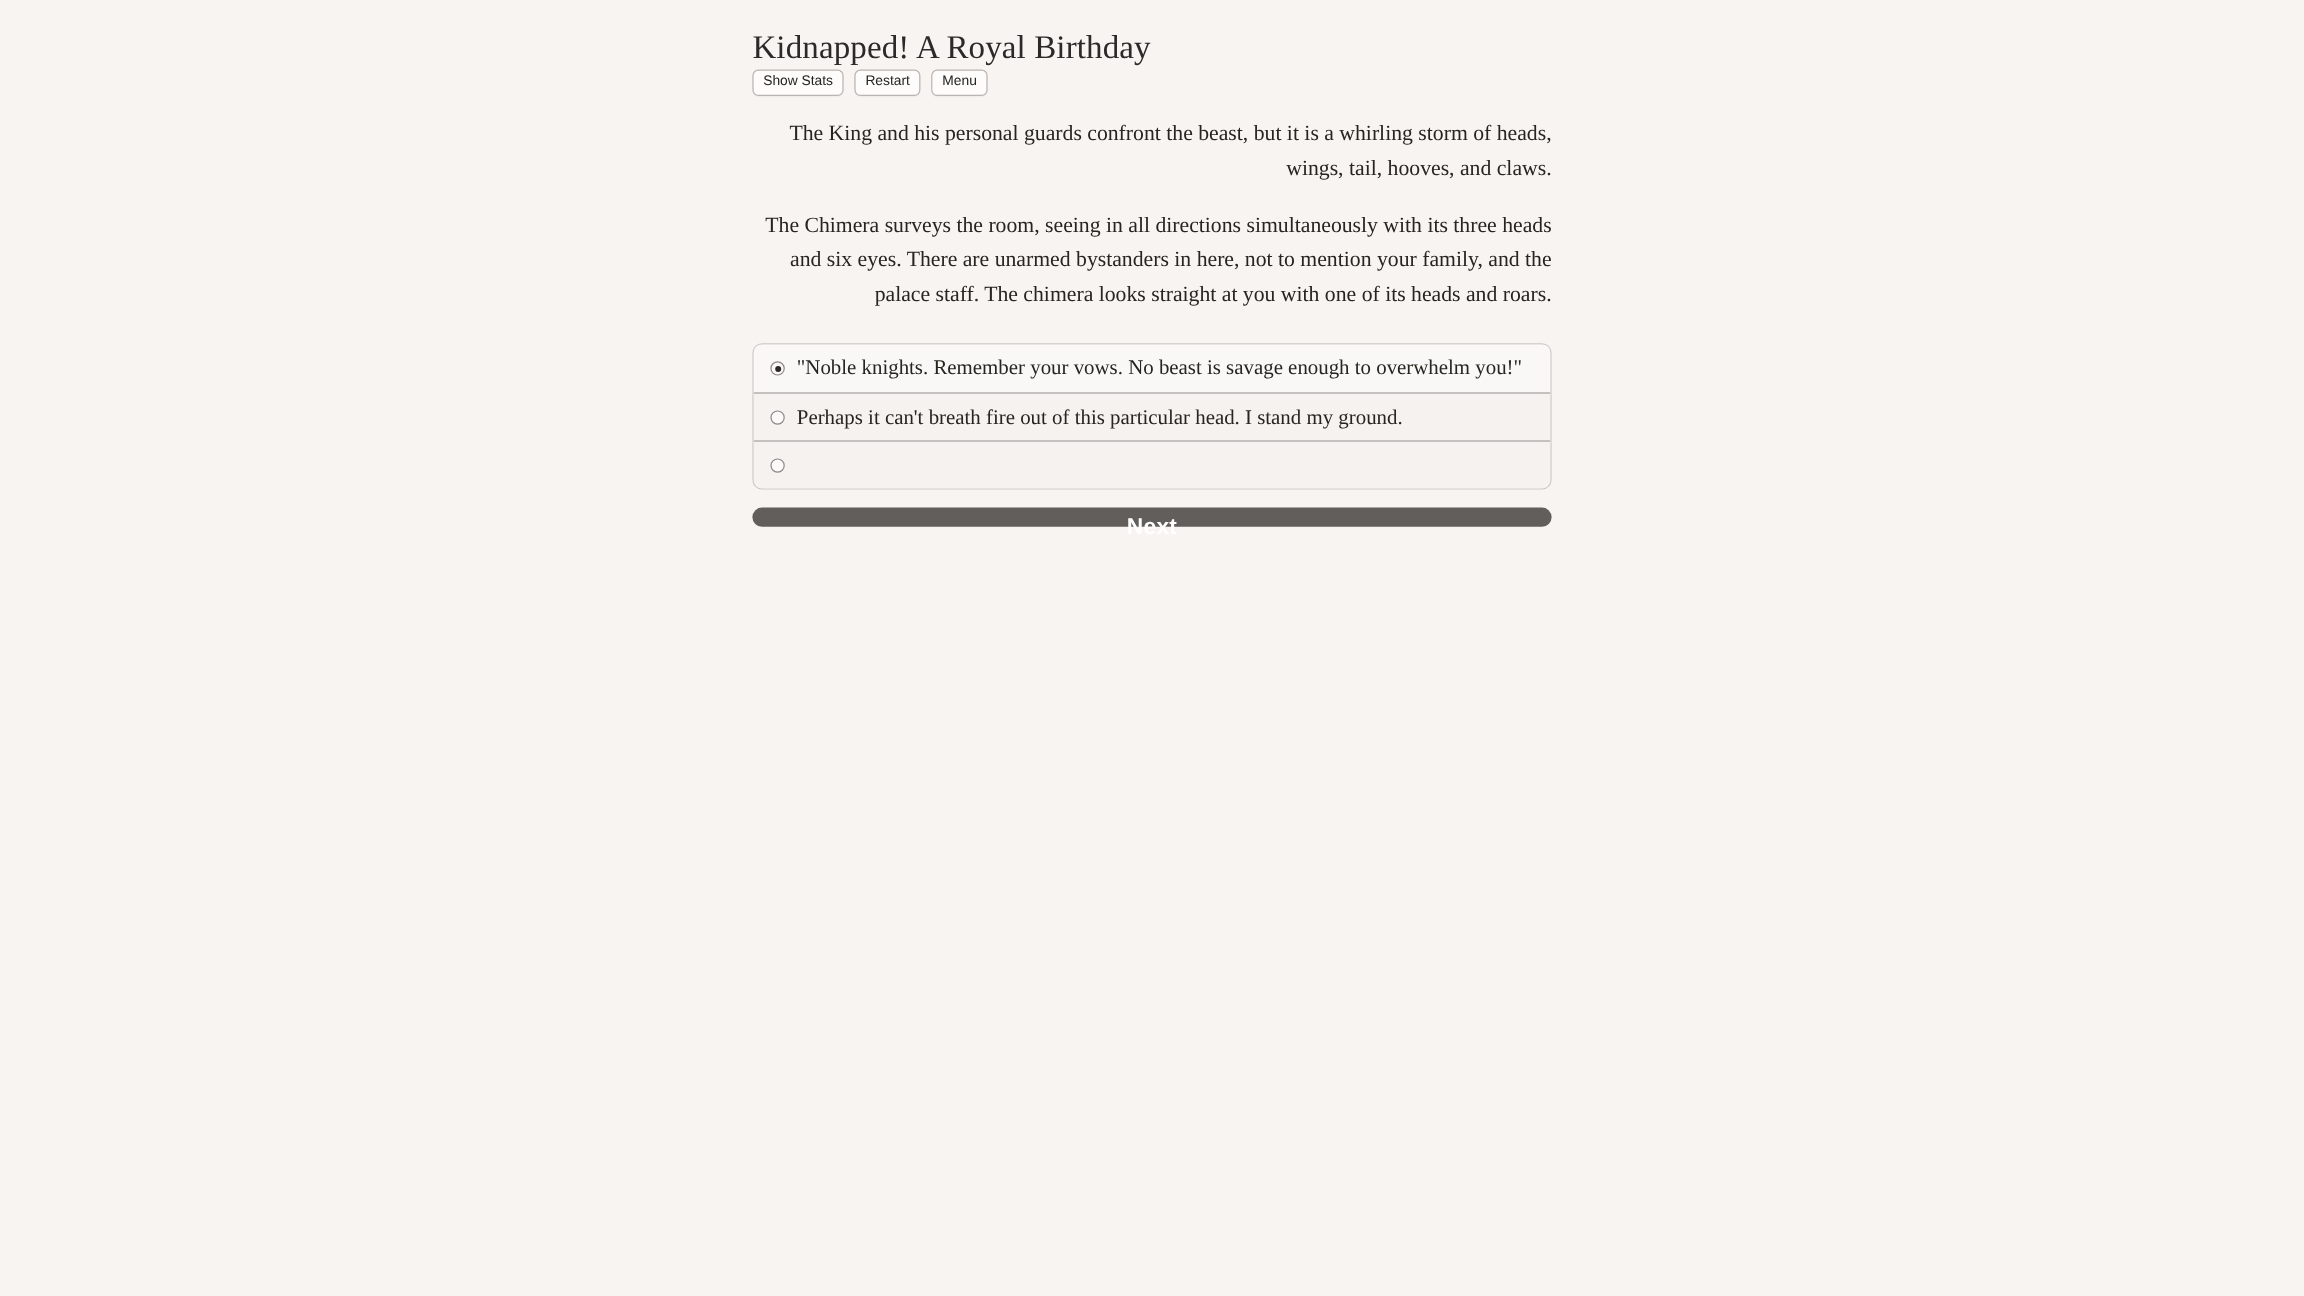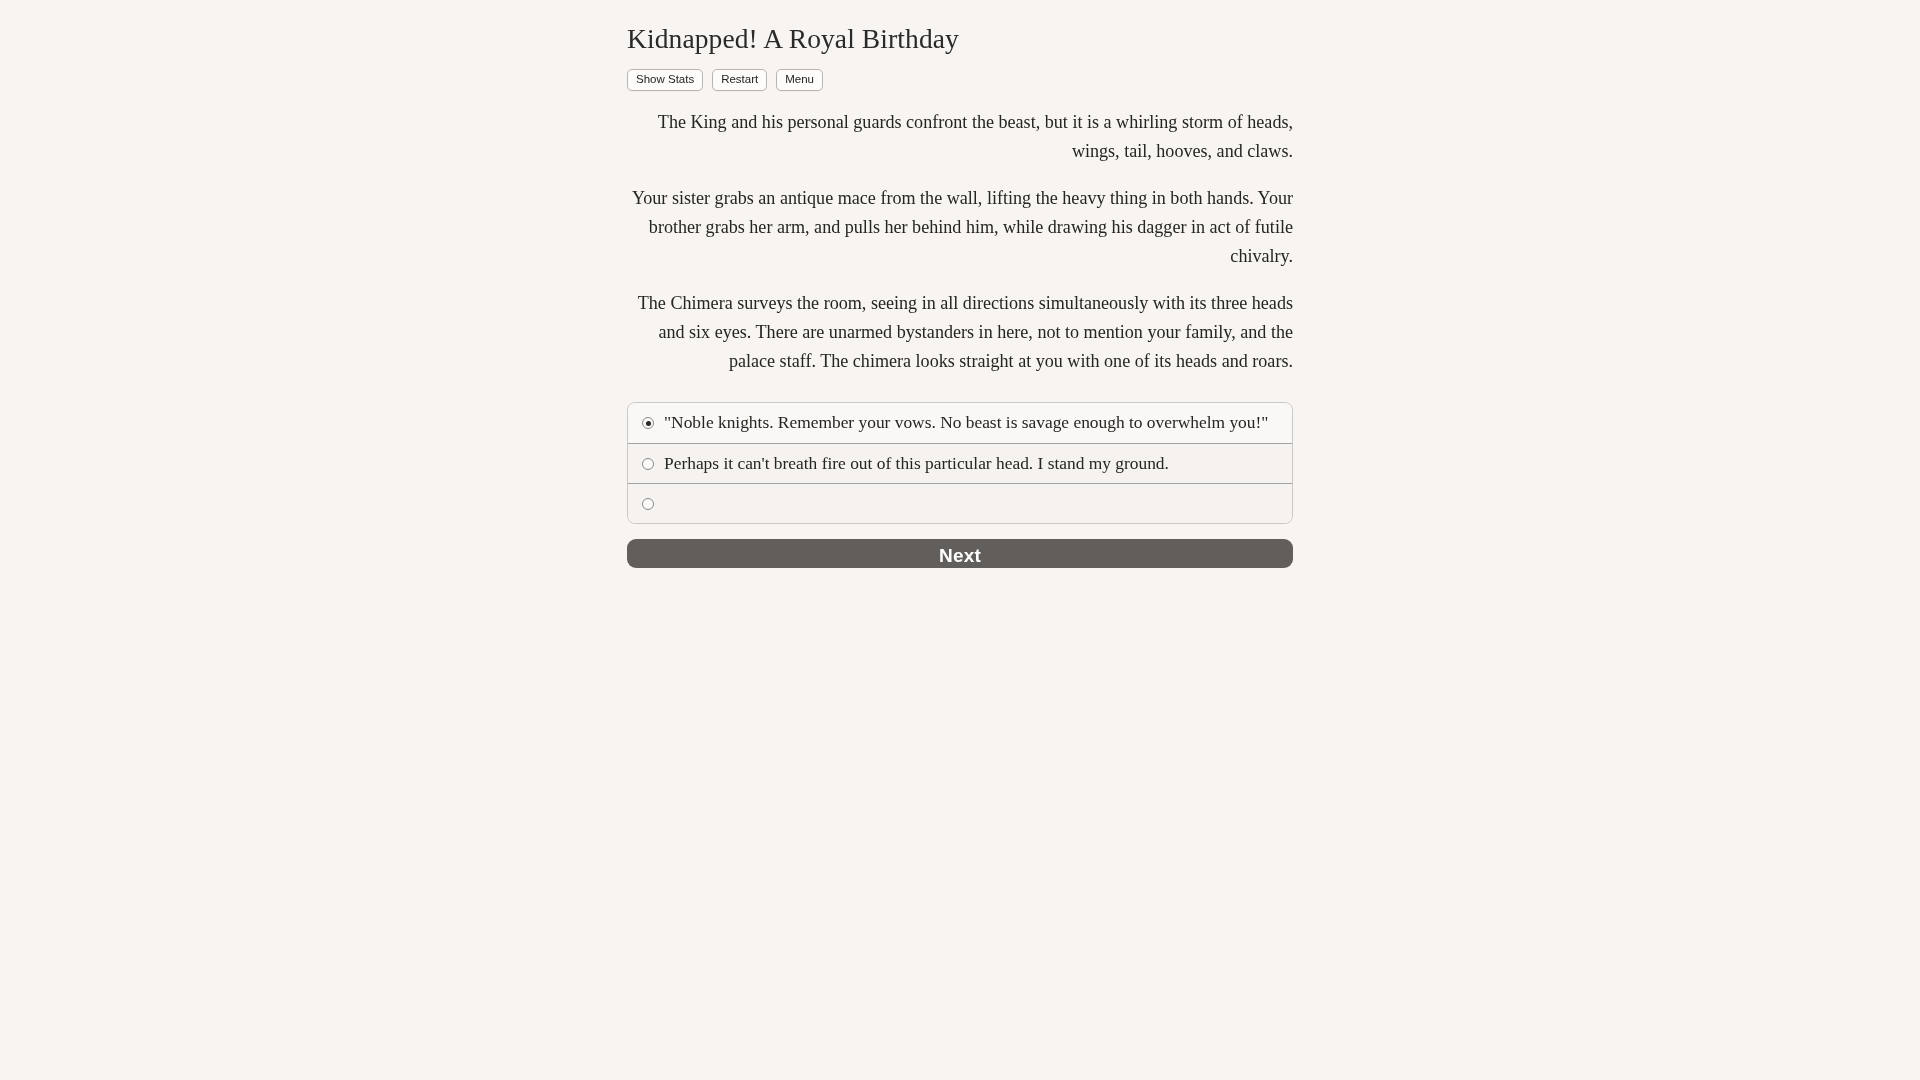--- a/index.html
+++ b/index.html
@@ -45,21 +45,21 @@
     margin: 0;
     padding-top: 14px;
     line-height: 1.2;
   }
 
   
   .toolbar {
     display: flex;
     align-items: flex-end;
     gap: 9px;
-    margin-top: 13px;
+    margin-top: 2px;
   }
 
   .toolbar-button {
     font-family: "Liberation Sans", "DejaVu Sans", sans-serif;
     font-size: 11.5px;
     line-height: 1;
     color: #242322;
     background: #fdfcfb;
     border: 1px solid #b9b4af;
     border-radius: 5px;
@@ -145,21 +145,21 @@
     width: 100%;
     margin-top: 15px;
     background: #615e5b;
     color: #ffffff;
     border: none;
     border-radius: 9px;
     font-family: "Liberation Sans", "DejaVu Sans", sans-serif;
     font-size: 19px;
     font-weight: bold;
     letter-spacing: 0.2px;
-    height: 29px;
+    height: 16px;
     line-height: 33px;
     text-align: center;
     cursor: pointer;
     padding: 0;
   }
 </style>
 </head>
 <body>
 
 <div id="app">
@@ -168,21 +168,20 @@
 
 
   <div class="toolbar">
     <button class="toolbar-button">Show Stats</button>
     <button class="toolbar-button">Restart</button>
     <button class="toolbar-button">Menu</button>
   </div>
 
   <div class="story">
     <p class="story-paragraph">The King and his personal guards confront the beast, but it is a whirling storm of heads, wings, tail, hooves, and claws.</p>
-    <p class="story-paragraph">Your sister grabs an antique mace from the wall, lifting the heavy thing in both hands. Your brother grabs her arm, and pulls her behind him, while drawing his dagger in act of futile chivalry.</p>
     <p class="story-paragraph">The Chimera surveys the room, seeing in all directions simultaneously with its three heads and six eyes. There are unarmed bystanders in here, not to mention your family, and the palace staff. The chimera looks straight at you with one of its heads and roars.</p>
   </div>
 
   <div class="choices">
 
     <div class="choice-row selected">
       <span class="radio checked"></span>
       <span class="choice-label">"Noble knights. Remember your vows. No beast is savage enough to overwhelm you!"</span>
     </div>
 

